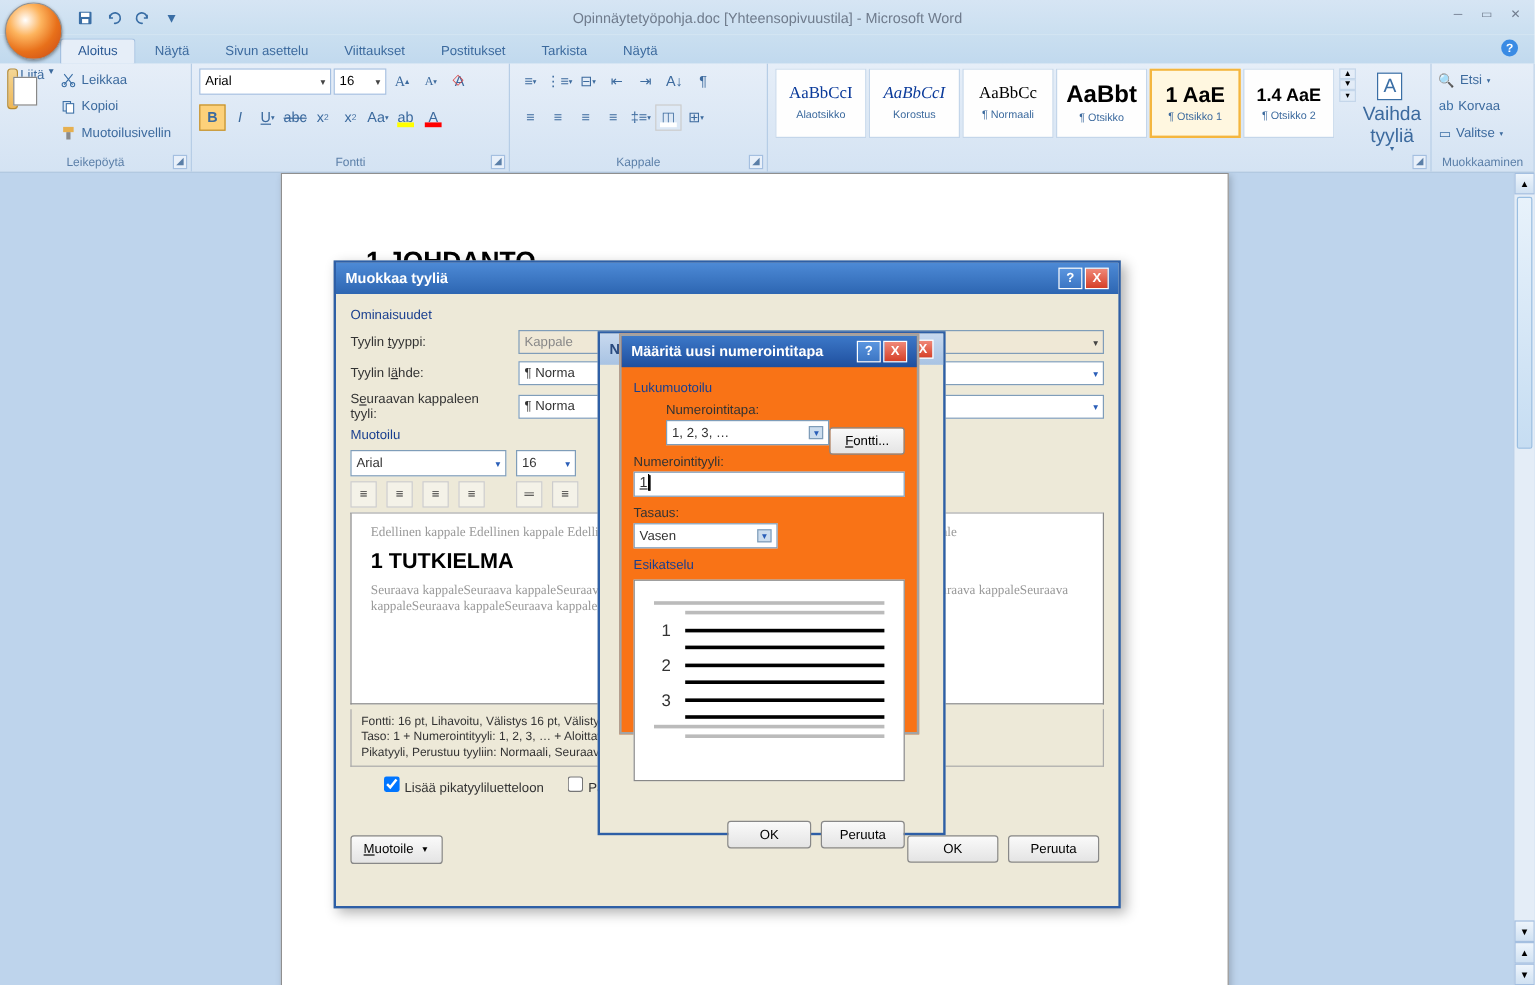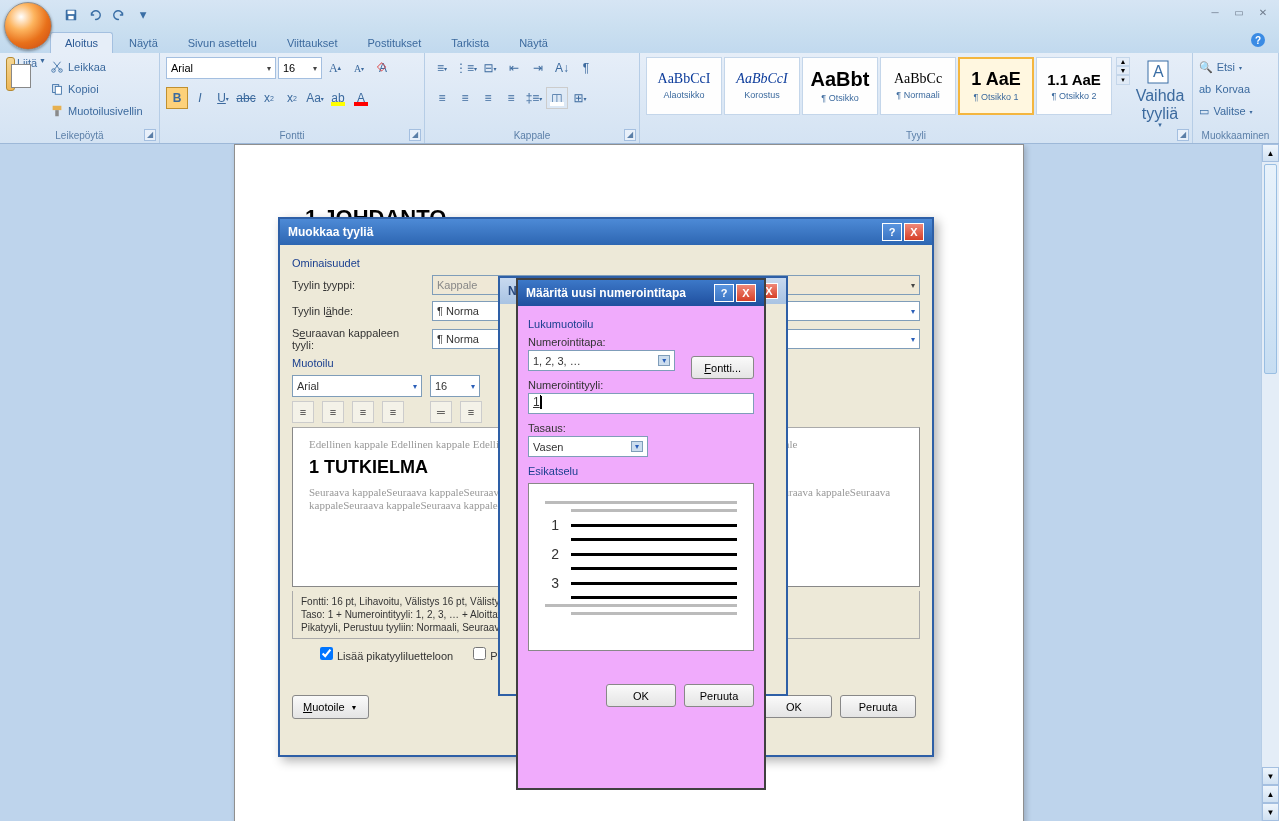--- a/index.html
+++ b/index.html
@@ -108,27 +108,27 @@
 .dlg-footer .right { display: flex; gap: 8px; }
 .btn { height: 23px; min-width: 76px; border: 1px solid #888; background: linear-gradient(#fafafa, #e4e4e4); font-size: 11px; padding: 0 12px; border-radius: 3px; }
 .btn-menu { height: 24px; border: 1px solid #888; background: linear-gradient(#fafafa, #e4e4e4); font-size: 11px; padding: 0 10px; border-radius: 3px; display: flex; align-items: center; gap: 6px; }
 
 
 .dlg-mid { position: absolute; left: 498px; top: 276px; width: 290px; height: 420px; background: #ede9d8; border: 2px solid #2e5fa6; }
 .dlg-mid .dlg-title { background: linear-gradient(#c8d9ef, #a8c3e3); color: #2a4a7e; }
 .dlg-mid .dlg-title .dlg-tbtn.close { width: 18px; height: 16px; }
 
 
-.dlg-num { position: absolute; left: 516px; top: 278px; width: 250px; height: 512px; background: #f0abfc; border: 2px solid #404040; }
+.dlg-num { position: absolute; left: 516px; top: 278px; width: 250px; height: 334px; background: #f97316; border: 2px solid #a3a3a3; }
 .dlg-num .dlg-title { background: linear-gradient(#3c78c8, #1f4f9e); }
 .dlg-num .dlg-body { padding: 8px 10px; }
 .num-field { display: flex; flex-direction: column; gap: 2px; margin-bottom: 8px; }
 .num-field label { font-size: 11px; color: #333; }
 .num-input { height: 21px; border: 1px solid #7f9db9; background: #fff; font-size: 11px; padding: 0 4px; display: flex; align-items: center; justify-content: space-between; }
-.num-row { display: flex; gap: 16px; align-items: flex-end; }
+.num-row { display: flex; gap: 0; align-items: flex-end; margin-left: 27px; }
 .num-row .num-field { flex: 1; }
 .num-btn { height: 23px; border: 1px solid #888; background: linear-gradient(#fafafa, #e4e4e4); font-size: 11px; padding: 0 12px; border-radius: 3px; }
 .num-style-input { height: 21px; border: 1px solid #7f9db9; background: #fff; font-size: 12px; padding: 1px 4px; width: 100%; }
 .num-style-input span { text-decoration: underline; border-right: 1px solid #000; padding-right: 0; }
 .esik-box { border: 1px solid #888; background: #fff; height: 168px; padding: 12px 16px; overflow: hidden; }
 .es-line { display: flex; align-items: center; gap: 12px; margin: 5px 0; }
 .es-num { font-size: 14px; font-family: Arial; width: 14px; text-align: right; }
 .es-bar { height: 3px; background: #000; flex: 1; }
 .es-bar.gray { background: #bbb; height: 3px; }
 .dlg-num .dlg-footer { justify-content: flex-end; gap: 8px; padding: 0; }
@@ -157,20 +157,21 @@
         </svg>
       </button>
     <button class="qat-btn">
         <svg viewBox="0 0 16 16" fill="none" stroke="#3a6ea5" stroke-width="1.6">
           <path d="M12 8 A5 5 0 1 0 8 13"></path>
           <polyline points="12,5 12,8 9,8"></polyline>
         </svg>
       </button>
     <button class="qat-btn">▾</button>
   </div>
+  <div class="title-text">Opinnäytetyöpohja.doc [Yhteensopivuustila] - Microsoft Word</div>
   <div class="win-btns">
     <button class="win-btn">─</button>
     <button class="win-btn">▭</button>
     <button class="win-btn">✕</button>
   </div>
 </div>
 
 <div class="tabs">
   <div class="tab active">Aloitus</div>
   <div class="tab">Näytä</div>
@@ -291,51 +292,50 @@
       <div class="style-gallery" id="style-gallery">
           <div class="style-item">
             <div class="style-prev" style="font-family:'Times New Roman';color:#0a3a9a;font-size:14px">AaBbCcI</div>
             <div class="style-name">Alaotsikko</div>
           </div>
           <div class="style-item">
             <div class="style-prev" style="font-family:'Times New Roman';font-style:italic;color:#0a3a9a;font-size:14px">AaBbCcI</div>
             <div class="style-name">Korostus</div>
           </div>
           <div class="style-item">
+            <div class="style-prev" style="font-family:'Times New Roman';color:#000;font-size:14px">AaBbCc</div>
+            <div class="style-name">¶ Normaali</div>
+          </div>
+          <div class="style-item">
             <div class="style-prev" style="font-family:Arial;font-weight:bold;color:#000;font-size:20px">AaBbt</div>
             <div class="style-name">¶ Otsikko</div>
-          </div>
-          <div class="style-item">
-            <div class="style-prev" style="font-family:'Times New Roman';color:#000;font-size:14px">AaBbCc</div>
-            <div class="style-name">¶ Normaali</div>
           </div>
           <div class="style-item selected">
             <div class="style-prev" style="font-family:Arial;font-weight:bold;color:#000;font-size:18px">1  AaE</div>
             <div class="style-name">¶ Otsikko 1</div>
           </div>
           <div class="style-item">
-            <div class="style-prev" style="font-family:Arial;font-weight:bold;color:#000;font-size:15px">1.1  AaE</div>
+            <div class="style-prev" style="font-family:Arial;font-weight:bold;color:#000;font-size:15px">1.4  AaE</div>
             <div class="style-name">¶ Otsikko 2</div>
           </div>
         </div>
       <div class="style-scroll">
         <div>▲</div>
         <div>▼</div>
         <div>▾</div>
       </div>
       <div class="change-style">
         <svg width="28" height="30" viewBox="0 0 28 30">
             <rect x="2" y="4" width="20" height="22" fill="#fff" stroke="#3a6ea5"></rect>
             <text x="7" y="20" font-size="16" font-family="serif" fill="#3a6ea5">A</text>
           </svg>
         <span style="font-size:16px;color:#3c6a9e;text-align:center;line-height:1.1">Vaihda tyyliä</span>
         <span style="font-size:6px;color:#3c6a9e">▼</span>
       </div>
     </div>
-    <div class="group-label">Tyyli</div>
     <div class="group-dialog">◢</div>
   </div>
 
   <div class="group g-edit">
     <div class="group-body">
       <div class="clip-right">
         <div class="clip-item">
             <span style="font-weight:bold;color:#3a6ea5">🔍</span>
             <span>Etsi</span>
             <span style="font-size:6px">▾</span>

